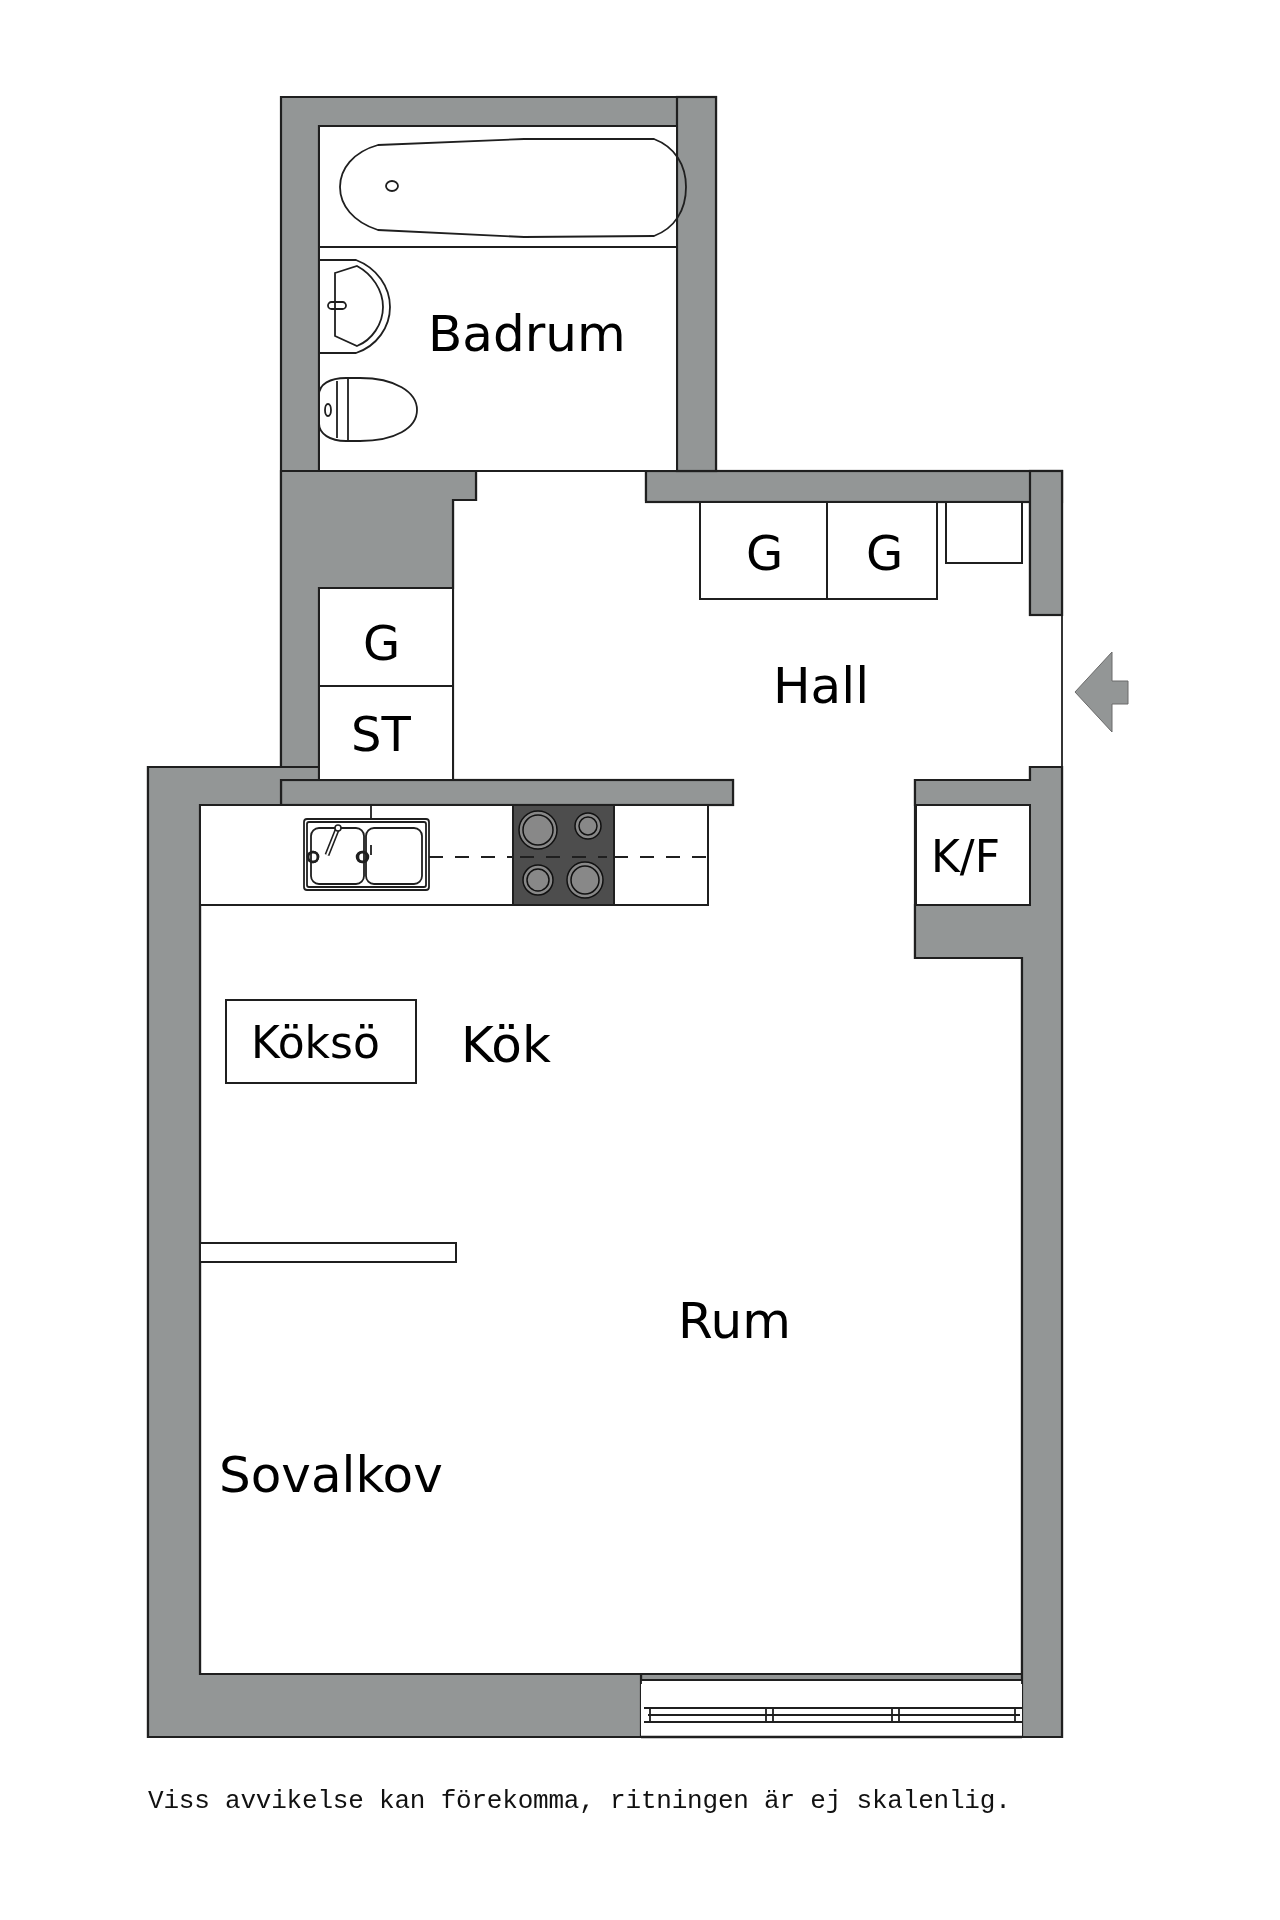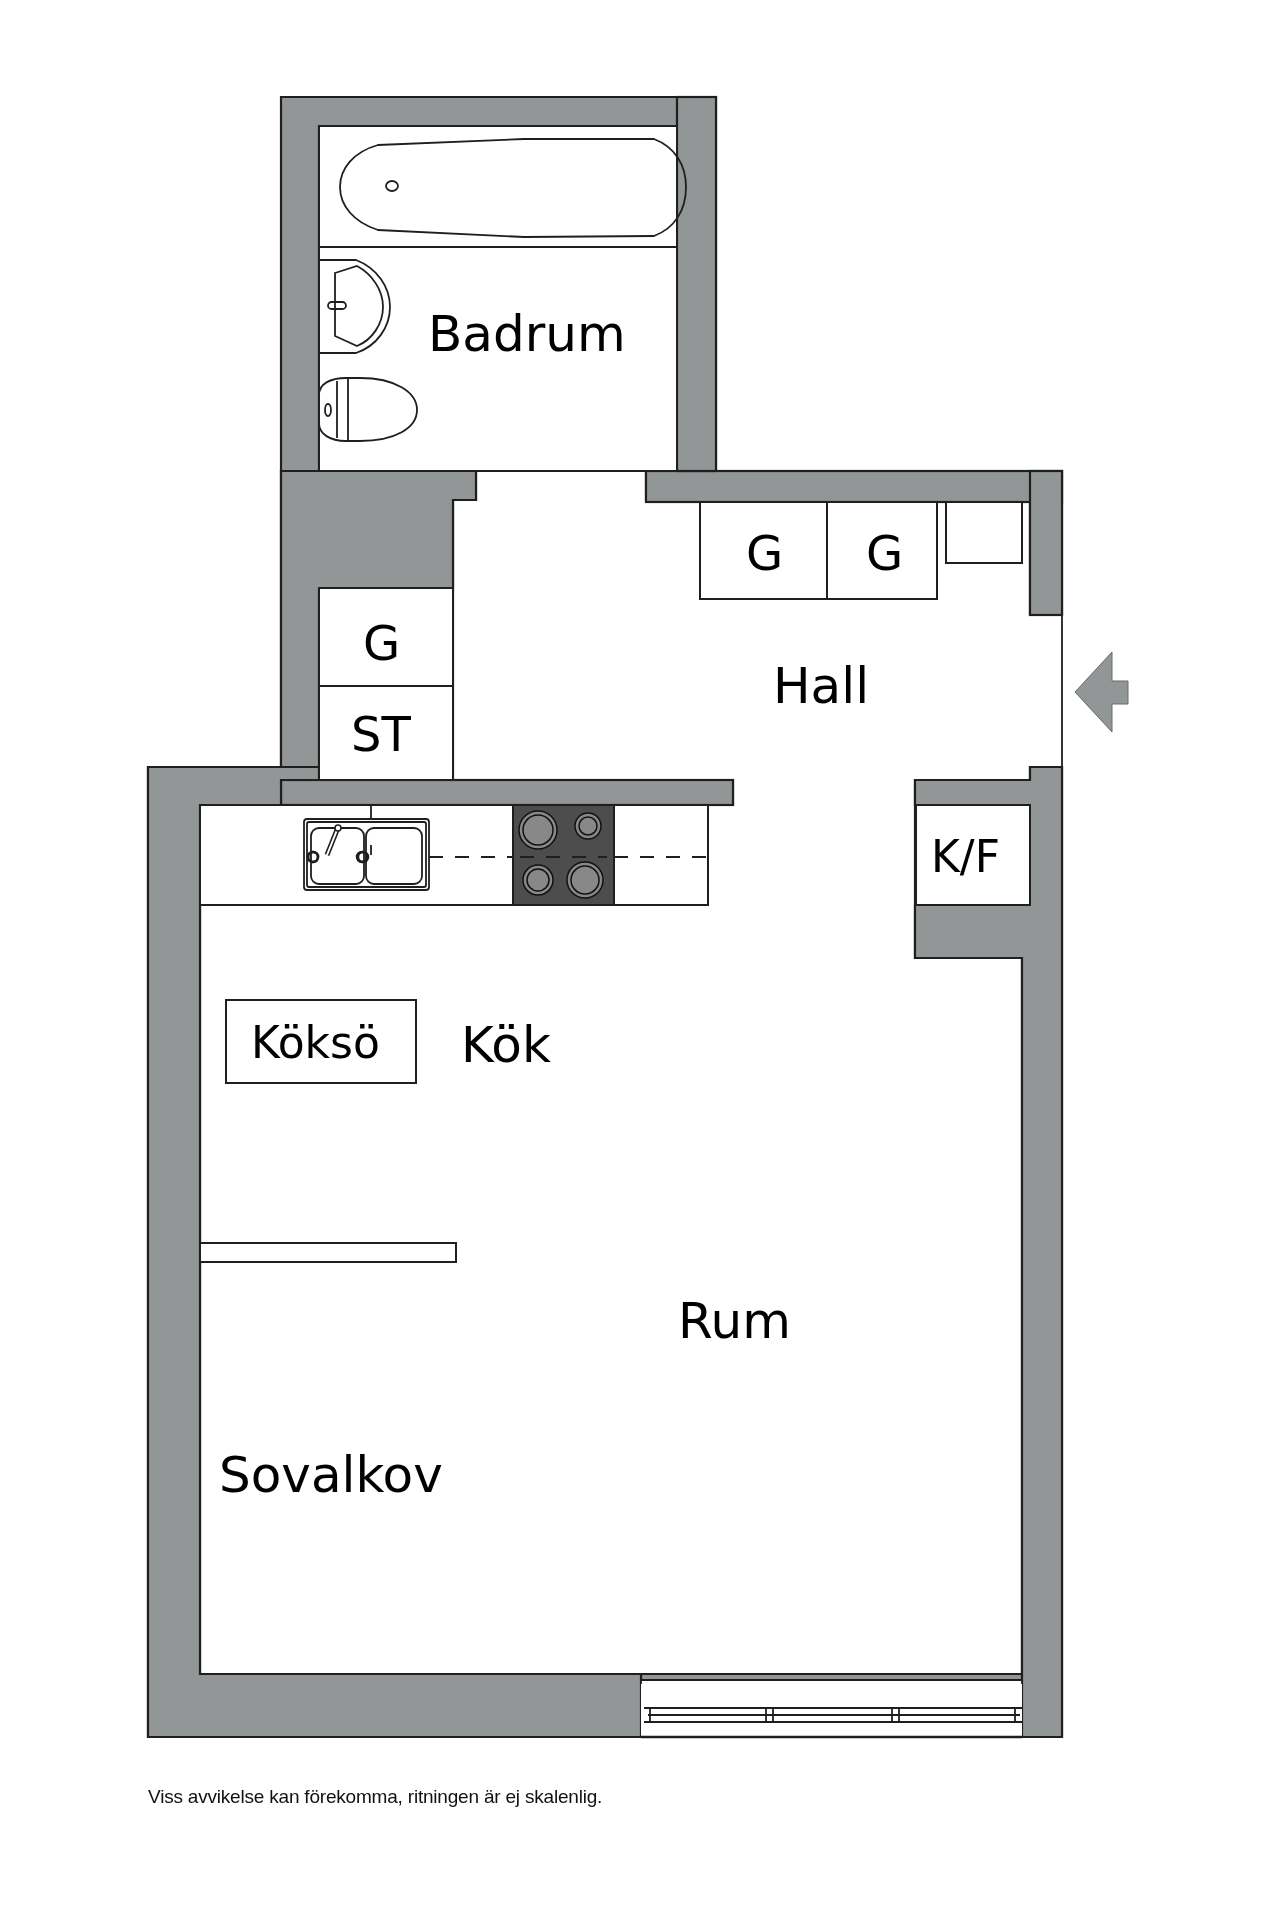--- a/index.html
+++ b/index.html
@@ -4,21 +4,21 @@
 <style>
   html, body { margin:0; padding:0; background:#ffffff; }
   body { width:1280px; height:1920px; position:relative; overflow:hidden; font-family:"DejaVu Sans", "Liberation Sans", sans-serif; }
   #plan { position:absolute; left:0; top:0; width:1280px; height:1920px; }
   .wall { fill:#939696; stroke:#1f1f1f; stroke-width:2.2; }
   .line { fill:#ffffff; stroke:#1f1f1f; stroke-width:2; }
   .thin { fill:none; stroke:#1f1f1f; stroke-width:1.8; }
   .room-label { font-family:"DejaVu Sans", "Liberation Sans", sans-serif; fill:#000; font-size:50px; }
   .fix-label { font-family:"DejaVu Sans", "Liberation Sans", sans-serif; fill:#000; font-size:48px; }
   .small-label { font-family:"DejaVu Sans", "Liberation Sans", sans-serif; fill:#000; font-size:44px; }
-  .footer { position:absolute; left:148px; top:1786px; font-family:Liberation Sans, sans-serif; font-size:19px; color:#111; letter-spacing:-0.2px; }
+  .footer { position:absolute; left:148px; top:1786px; font-family:Liberation Mono, monospace; font-size:26px; color:#111; letter-spacing:-0.2px; }
 </style>
 </head>
 <body>
 
 <svg id="plan" viewBox="0 0 1280 1920" xmlns="http://www.w3.org/2000/svg">
 
   <g>
 
     <path class="wall" d="
       M281,97 L716,97 L716,471 L1062,471 L1062,615 L1030,615 L1030,502 L677,502 L677,471 L646,471 L646,500 L677,500 L677,126 L319,126 L319,471 L476,471 L476,500 L453,500 L453,780 L733,780 L733,805 L200,805 L200,1737 L641,1737 L641,1674 L1022,1674 L1022,958 L915,958 L915,905 L1022,905 L1022,805 L915,805 L915,780 L1030,780 L1030,767 L1062,767 L1062,1737 L148,1737 L148,767 L281,767 Z"></path>

